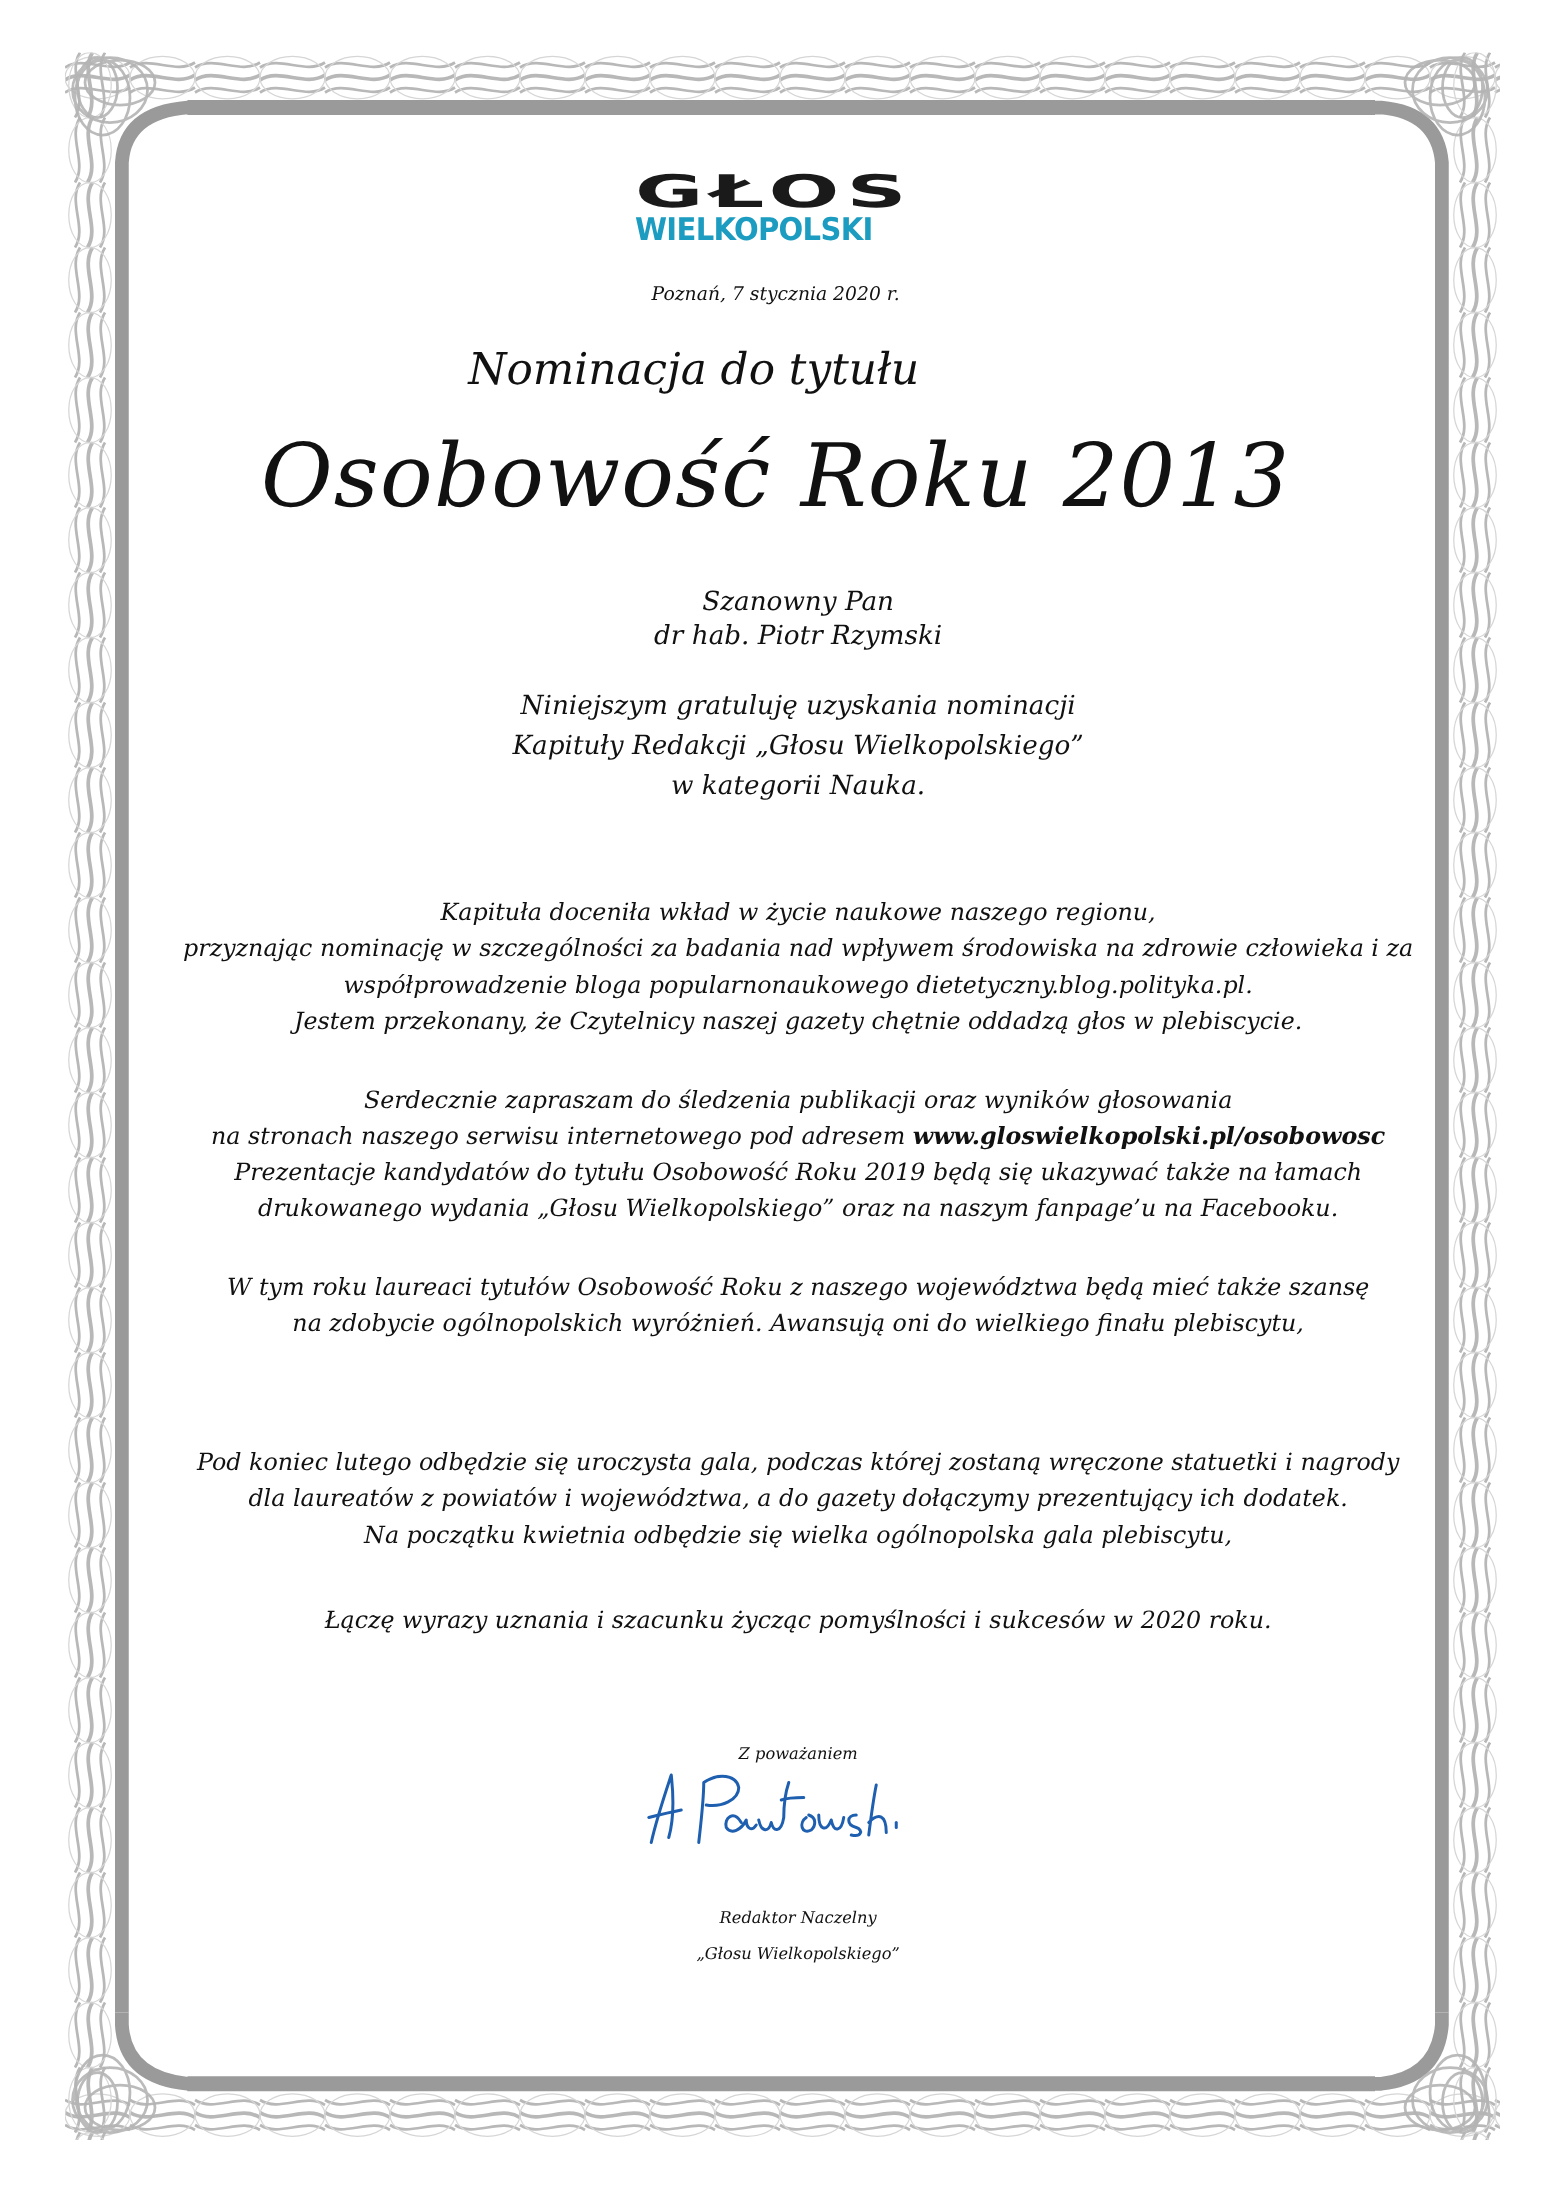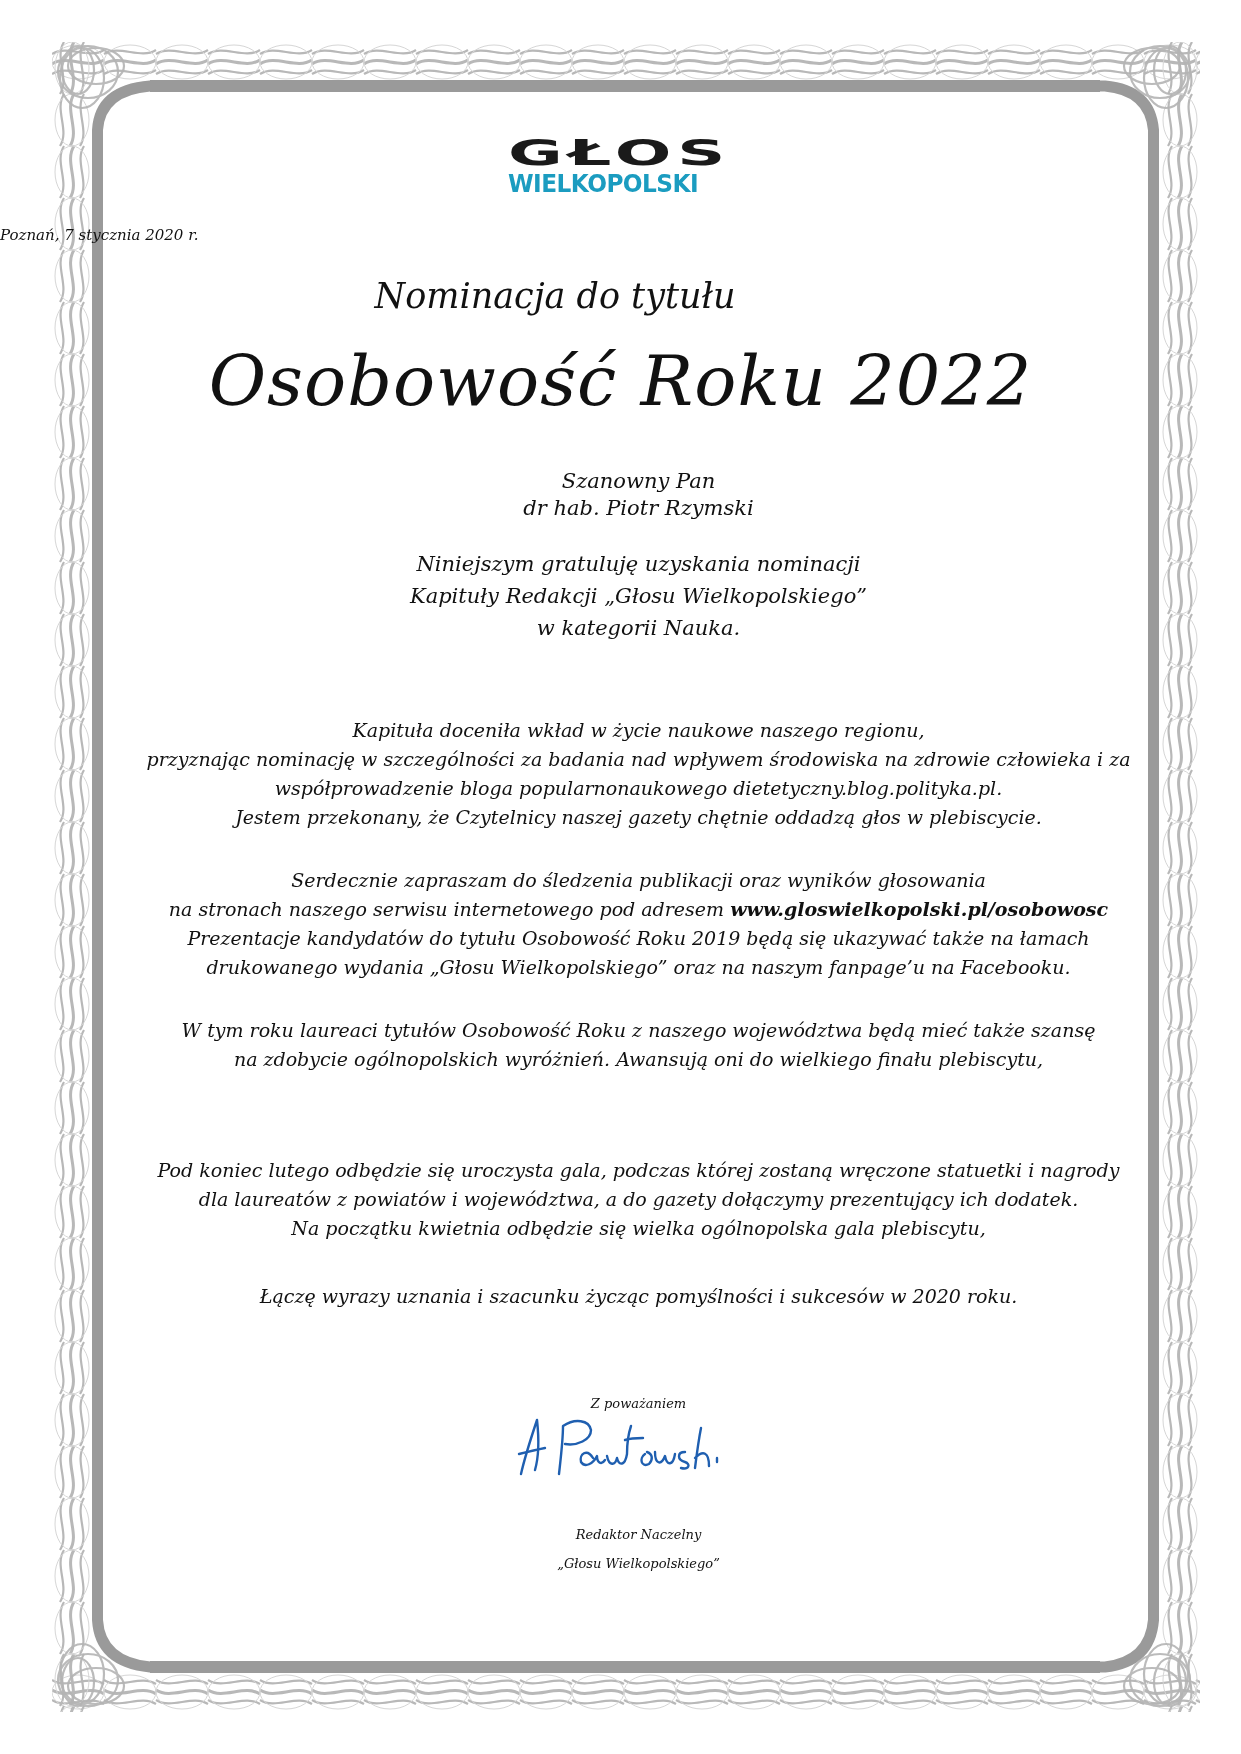--- a/index.html
+++ b/index.html
@@ -19,21 +19,21 @@
   .fl-bottom { left: 150px; top: 1661px; width: 950px; height: 12px; }
   .fl-left   { left: 92px;  top: 140px;  width: 11px;  height: 1470px; }
   .fl-right  { left: 1148px; top: 140px; width: 11px;  height: 1470px; }
 
   .logo { position: absolute; left: 508px; top: 135px; width: 212px; text-align: left; line-height: 1; }
   .logo-glos { font-family: "DejaVu Sans", "Liberation Sans", sans-serif; font-weight: 900; font-size: 46px;
                color: #1a1a1a; letter-spacing: 4px; transform: scaleX(1.45) scaleY(0.78); transform-origin: left top;
                display: block; height: 36px; }
   .logo-wiel { font-family: "DejaVu Sans", "Liberation Sans", sans-serif; font-weight: 900; font-size: 25px;
                color: #1b9cc0; letter-spacing: -0.6px; display: block; margin-top: 0px; transform: scaleX(0.93); transform-origin: left top; }
-  .date { position: absolute; top: 226px; left: 0; width: 1241px; font-size: 15px; font-style: italic; }
+  .date { position: absolute; top: 226px; left: 0; width: 1241px; text-align: center; font-size: 15px; font-style: italic; }
   .heading-small { position: absolute; top: 276px; left: 0; width: 1110px; text-align: center; font-size: 35px; font-style: italic; }
   .heading-big { position: absolute; top: 340px; left: 0; width: 1241px; text-align: center; font-size: 70px; font-style: italic; letter-spacing: 1px; }
 
   .block { position: absolute; left: 0; width: 1241px; text-align: center; font-style: italic; font-size: 19px; padding-left: 18px; }
   .block div { line-height: 29px; }
   .recipient { top: 468px; font-size: 21px; }
   .recipient div { line-height: 27px; }
   .congrats { top: 548px; font-size: 21px; }
   .congrats div { line-height: 32px; }
   .p1 { top: 716px; }
@@ -557,21 +557,21 @@
   </g>
 </svg>
 
 <div class="logo">
   <span class="logo-glos">GŁOS</span>
   <span class="logo-wiel">WIELKOPOLSKI</span>
 </div>
 
 <div class="date">Poznań, 7 stycznia 2020 r.</div>
 <div class="heading-small">Nominacja do tytułu</div>
-<div class="heading-big">Osobowość Roku 2022</div>
+<div class="heading-big">Osobowość Roku 2013</div>
 
 <div class="block recipient">
   <div>Szanowny Pan</div>
   <div>dr hab. Piotr Rzymski</div>
 </div>
 
 <div class="block congrats">
   <div>Niniejszym gratuluję uzyskania nominacji</div>
   <div>Kapituły Redakcji „Głosu Wielkopolskiego”</div>
   <div>w kategorii Nauka.</div>

